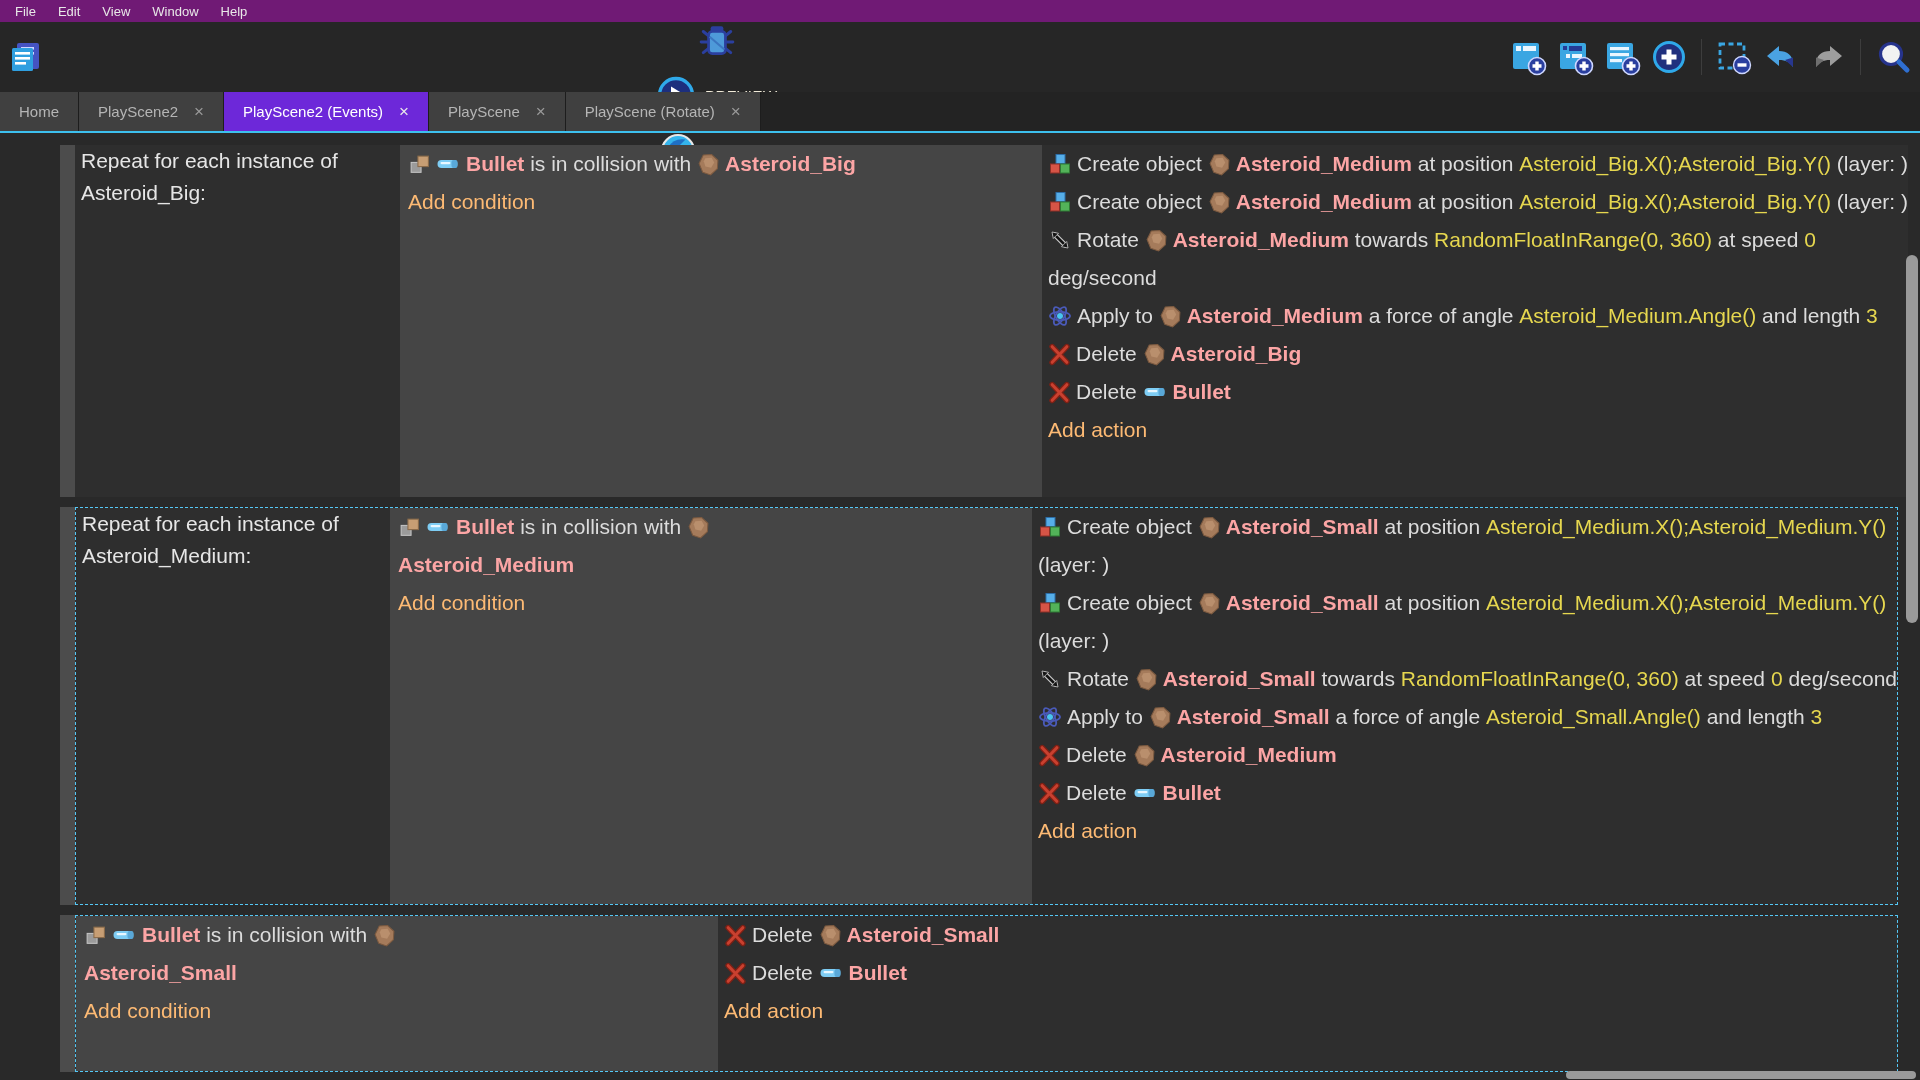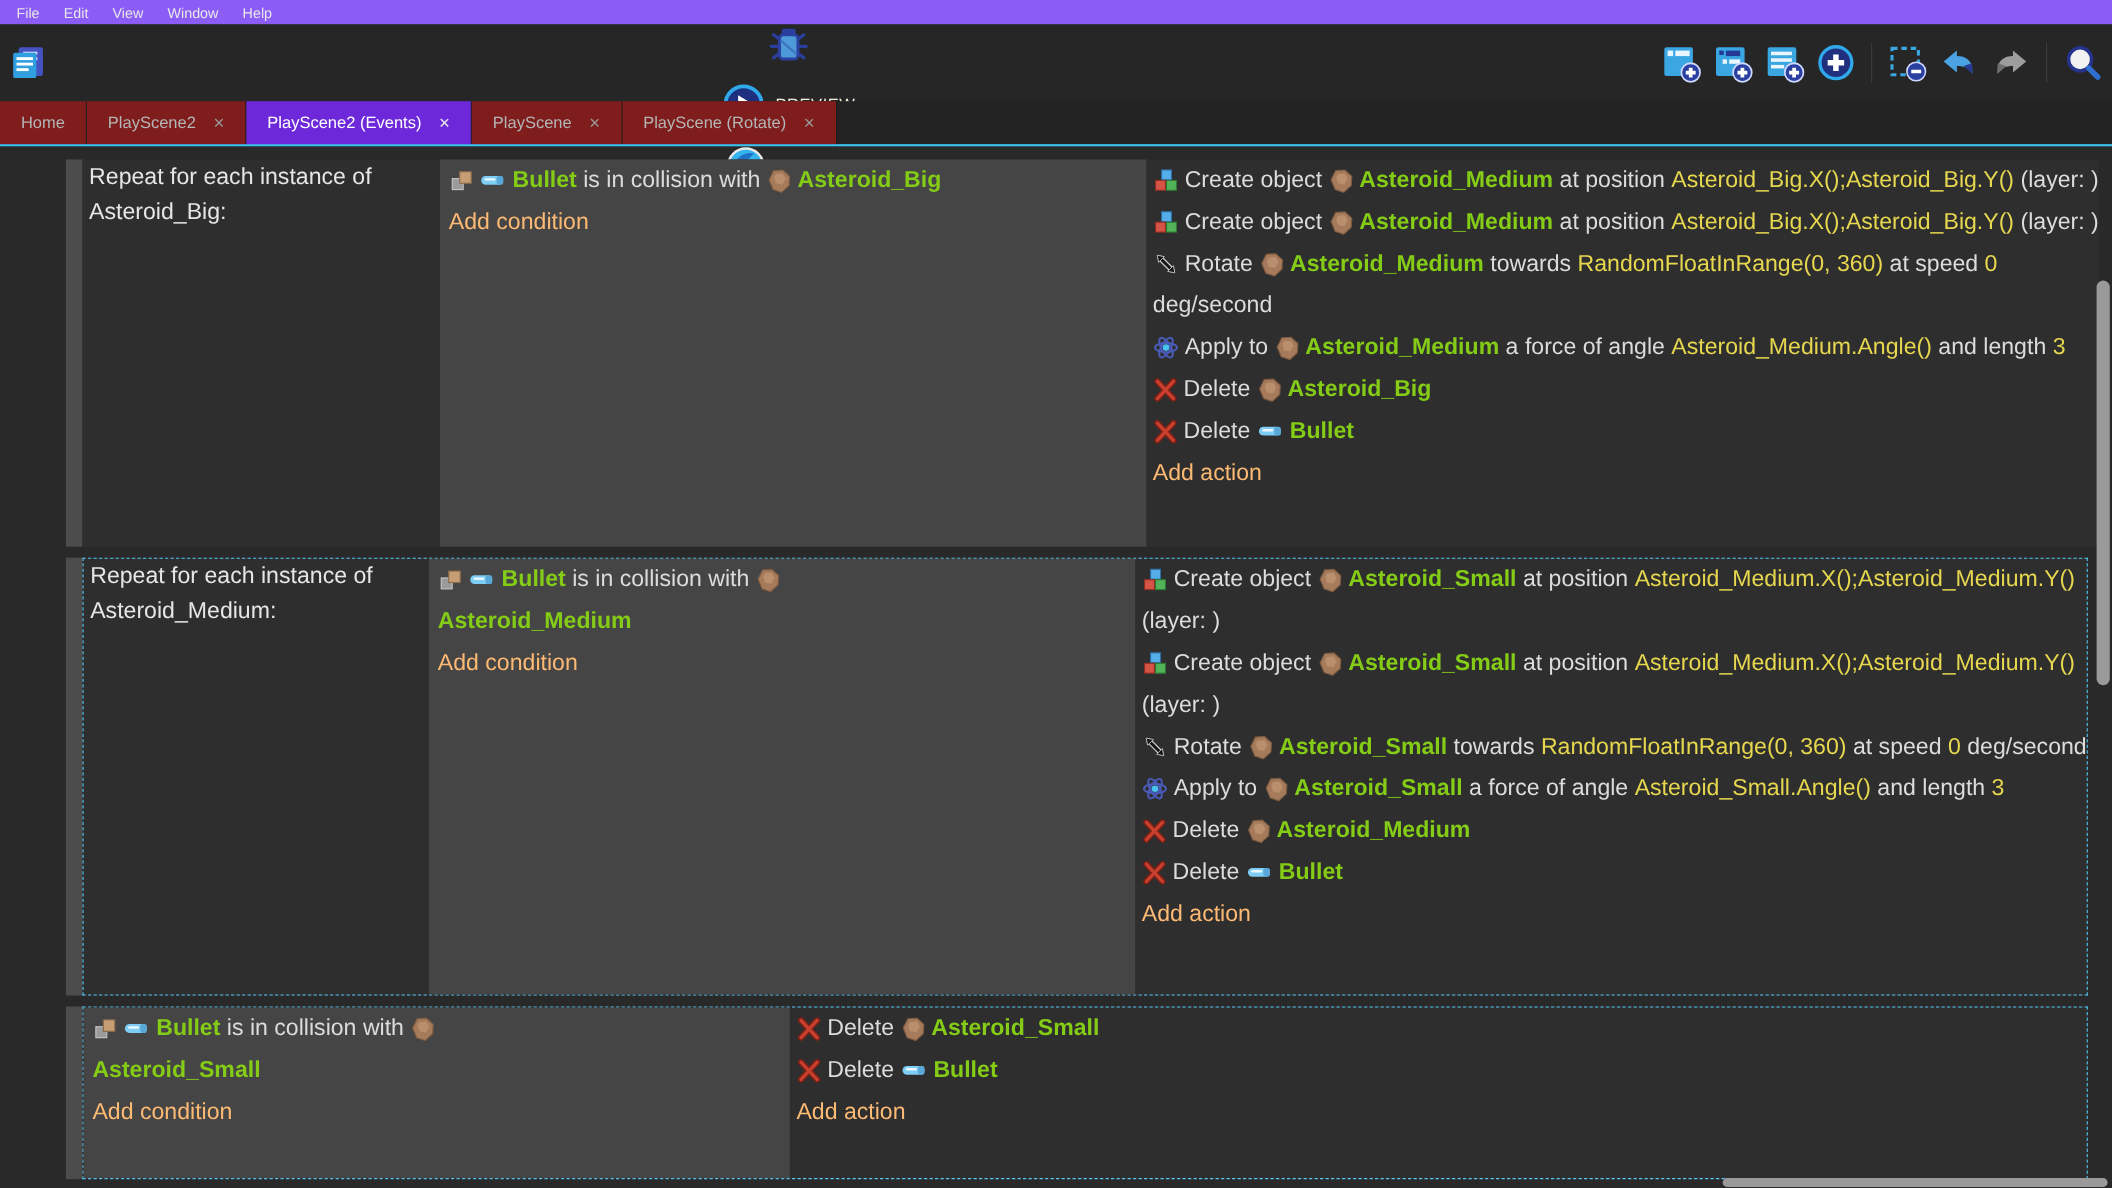--- a/index.html
+++ b/index.html
@@ -2,59 +2,59 @@
 <html><head>
 <meta charset="utf-8">
 <style>
   html,body{margin:0;padding:0;}
   body{
     width:1920px;height:1080px;position:relative;overflow:hidden;
     background:#292929;font-family:"Liberation Sans",sans-serif;
     -webkit-font-smoothing:antialiased;
   }
   
-  .menubar{position:absolute;top:0;left:0;right:0;height:22px;background:#8b5cf6;
+  .menubar{position:absolute;top:0;left:0;right:0;height:22px;background:#701a75;
     display:flex;align-items:center;padding-left:4px;z-index:5;}
   .menu-item{color:#e8e8e8;font-size:13px;padding:0 11px;cursor:default;}
   
   .toolbar{position:absolute;top:22px;left:0;right:0;height:70px;background:#262626;}
   .tb-left{position:absolute;left:8px;top:50%;transform:translateY(-50%);display:flex;}
   .tb-center{position:absolute;left:650px;top:0;height:100%;display:flex;align-items:center;gap:14px;flex-direction:column;}
   .tb-btn{display:flex;align-items:center;gap:9px;background:none;border:none;cursor:pointer;
     color:#f2ecda;font-size:15px;letter-spacing:.5px;font-family:"Liberation Sans",sans-serif;}
   .tb-right{position:absolute;right:8px;top:0;height:100%;display:flex;align-items:center;gap:9px;}
   .tb-icon-btn{background:none;border:none;padding:0;cursor:pointer;display:flex;}
   .tb-sep{width:1px;height:36px;background:#3d3d3d;margin:0 4px;}
   .icon svg{display:block;}
   
   .tabbar{position:absolute;top:92px;left:0;right:0;height:39px;background:#232323;
     display:flex;border-bottom:2px solid #3dc0ee;}
   .tab{height:100%;display:flex;align-items:center;padding:0 19px;gap:16px;
-    background:#7f1d1d;border-right:1px solid #1d1d1d;font-size:15px;color:#b5b5b5;cursor:pointer;}
+    background:#404040;border-right:1px solid #1d1d1d;font-size:15px;color:#b5b5b5;cursor:pointer;}
   .tab.active{background:#6d28d9;color:#ffffff;}
   .tab-close{color:#9a9a9a;font-size:17px;line-height:1;cursor:pointer;}
   .tab.active .tab-close{color:#e9e9e9;}
   
   .events{position:absolute;top:133px;left:60px;right:12px;bottom:0;
     padding-top:12px;display:flex;flex-direction:column;gap:10px;overflow:hidden;}
   .event{display:flex;align-items:stretch;}
   .events .event:nth-child(1){min-height:352px;}
   .events .event:nth-child(2){min-height:398px;}
   .events .event:nth-child(3){min-height:157px;}
   .event-handle{flex:0 0 15px;background:#4c4c4c;cursor:grab;}
   .event-body{flex:1;background:#2e2e2e;box-sizing:border-box;display:flex;flex-direction:row;}
   .event.selected .event-body{border:1px dashed #54c8f6;margin-right:10px;}
   .event-header{height:32px;line-height:32px;padding-left:6px;font-size:21px;color:#e6e6e6;cursor:text;}
   .event-columns{flex:1;display:flex;align-items:stretch;}
   .conditions{flex:0 0 642px;background:#454545;padding:2px 0 0 8px;box-sizing:border-box;}
   .actions{flex:1;padding:2px 0 0 6px;min-width:0;}
   .line{display:flex;align-items:center;min-height:34px;margin-bottom:4px;
     font-size:21px;color:#dcdcdc;white-space:pre;cursor:pointer;}
   .line .icon{display:inline-flex;margin-right:5px;flex:0 0 auto;}
-  .seg-object{color:#84cc16;font-weight:bold;}
+  .seg-object{color:#fca5a5;font-weight:bold;}
   .seg-expression{color:#e6d74f;}
   .placeholder{color:#fdba74;}
   
   .vscroll{position:absolute;top:255px;right:2px;width:12px;height:368px;
     background:#9a9a9a;border-radius:6px;z-index:9;}
   .hscroll{position:absolute;bottom:1px;left:1566px;width:350px;height:8px;
     background:#9a9a9a;border-radius:4px;z-index:9;}
 </style>
 </head>
 <body>

